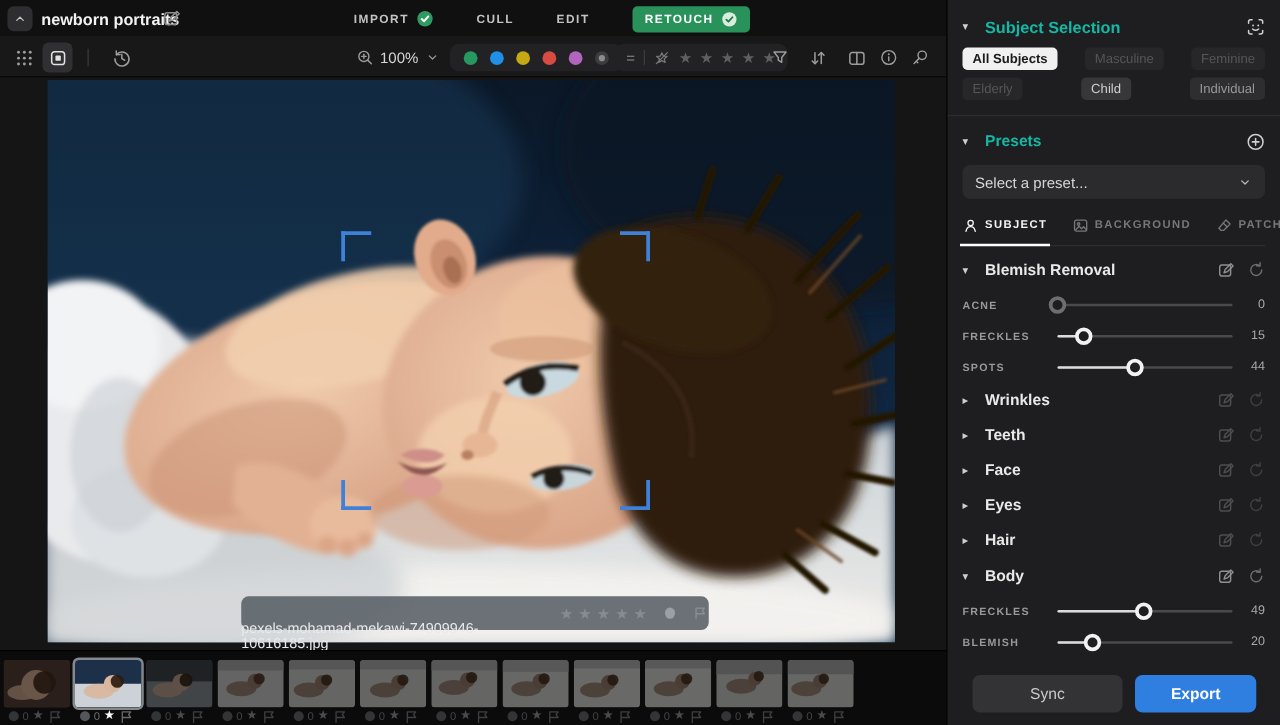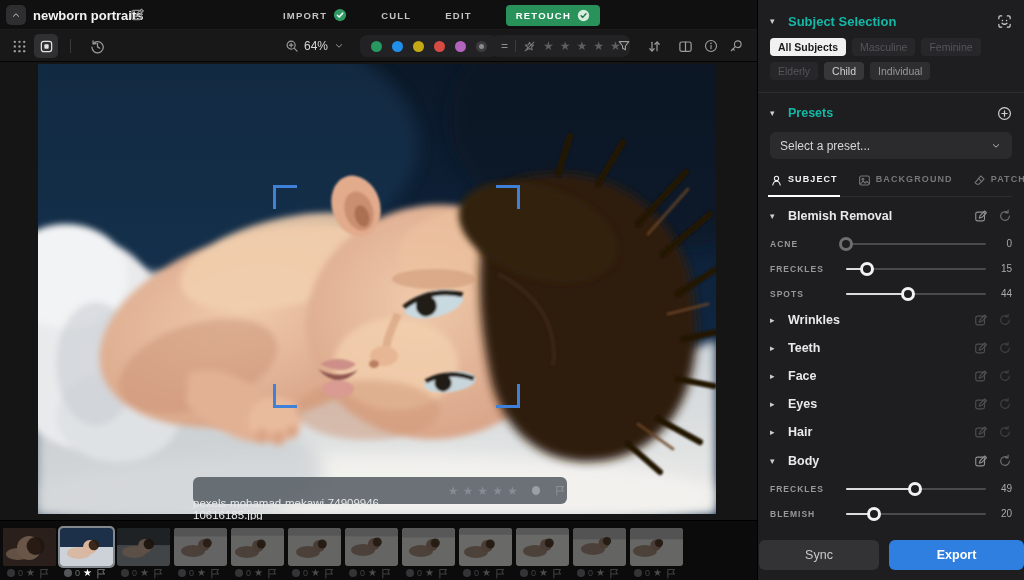--- a/index.html
+++ b/index.html
@@ -75,21 +75,21 @@
   .t-meta .icn{color:#6a6a6c;}
 
   
   .panel{position:absolute;left:757px;top:0;width:267px;height:580px;background:#1e1e20;
         border-left:1px solid #000;padding:0 12px;}
   .sec-head{display:flex;align-items:center;gap:6px;}
   .tri{width:12px;font-size:9px;color:#cfcfcf;}
   .sec-title{font-size:13px;font-weight:700;color:#14b8a6;}
   .head-right{margin-left:auto;display:flex;gap:10px;color:#cfcfcf;}
   .subj-head{margin-top:12px;height:18px;}
-  .tags{margin-top:8px;display:flex;flex-wrap:wrap;gap:6px;}
+  .tags{margin-top:8px;display:flex;flex-wrap:wrap;gap:6px;justify-content:space-between;}
   .tag{font-size:10.5px;padding:3px 8px;border-radius:4px;background:#27272a;color:#55555a;}
   .tag.selected{background:#f1f1f1;color:#1b1b1b;font-weight:600;}
   .tag.active{background:#37373a;color:#cfcfd1;}
   .tag.normal{background:#2e2e31;color:#97979a;}
   .p-div{height:1px;background:#2c2c2e;margin:12px -12px 0;}
   .presets-head{margin-top:11px;height:18px;}
   .presets-head .sec-title{font-size:12.5px;font-weight:600;}
   .preset-select{margin-top:10px;height:27px;background:#2b2b2e;border-radius:6px;display:flex;
         align-items:center;padding:0 10px;font-size:12px;color:#d6d6d8;}
   .preset-select .icn{margin-left:auto;color:#bfbfbf;}
@@ -106,21 +106,21 @@
   .blk-head.collapsed .head-right{color:#4e4e50;}
   .slider-row{height:25px;display:flex;align-items:center;}
   .s-label{width:76px;font-size:8.5px;font-weight:700;letter-spacing:1px;color:#98989b;}
   .s-track{position:relative;width:140px;height:2px;background:#4a4a4d;border-radius:1px;}
   .s-fill{position:absolute;left:0;top:0;height:2px;background:#dcdcdc;border-radius:1px;}
   .s-knob{position:absolute;top:-6px;width:14px;height:14px;border-radius:50%;
         border:3.5px solid #f2f2f2;background:#1e1e20;}
   .slider-row.zero .s-knob{border-color:#6e6e70;}
   .slider-row.zero .s-fill{background:#4a4a4d;}
   .s-val{margin-left:auto;font-size:10px;color:#a9a9ab;}
-  .panel-actions{position:absolute;left:0;top:540px;width:267px;display:flex;gap:10px;padding:0 1px;}
+  .panel-actions{position:absolute;left:0;top:540px;width:267px;display:flex;gap:10px;padding:0 20px;}
   .btn{height:30px;border-radius:6px;display:flex;align-items:center;justify-content:center;font-size:12.5px;}
   .btn-sync{flex:0 0 120px;background:#333336;color:#c9c9cb;}
   .btn-export{flex:1;background:#2f7fe1;color:#fff;font-weight:600;}
 </style>
 </head>
 <body>
 
 <div class="app">
 
   <div class="top-bar">
@@ -207,21 +207,21 @@
 
     <div class="tb zoom-grp" style="left:285px;">
       <span class="icn tb-icon">
           <svg width="14" height="14" viewBox="0 0 16 16" fill="none" stroke="currentColor" stroke-width="1.3" stroke-linecap="round" stroke-linejoin="round">
             <circle cx="7" cy="7" r="4.6"></circle>
             <line x1="10.4" y1="10.4" x2="13.8" y2="13.8"></line>
             <line x1="5" y1="7" x2="9" y2="7"></line>
             <line x1="7" y1="5" x2="7" y2="9"></line>
           </svg>
         </span>
-      <span>64%</span>
+      <span>100%</span>
       <span class="icn tb-icon">
           <svg width="12" height="12" viewBox="0 0 16 16" fill="none" stroke="currentColor" stroke-width="1.3" stroke-linecap="round" stroke-linejoin="round">
             <polyline points="4.5,6.2 8,9.6 11.5,6.2"></polyline>
           </svg>
         </span>
     </div>
 
     <div class="tb pill dots" style="left:360px;" id="color-dots">
         <span class="dot" style="background: rgb(39, 152, 95);"></span>
         <span class="dot" style="background: rgb(31, 143, 232);"></span>

